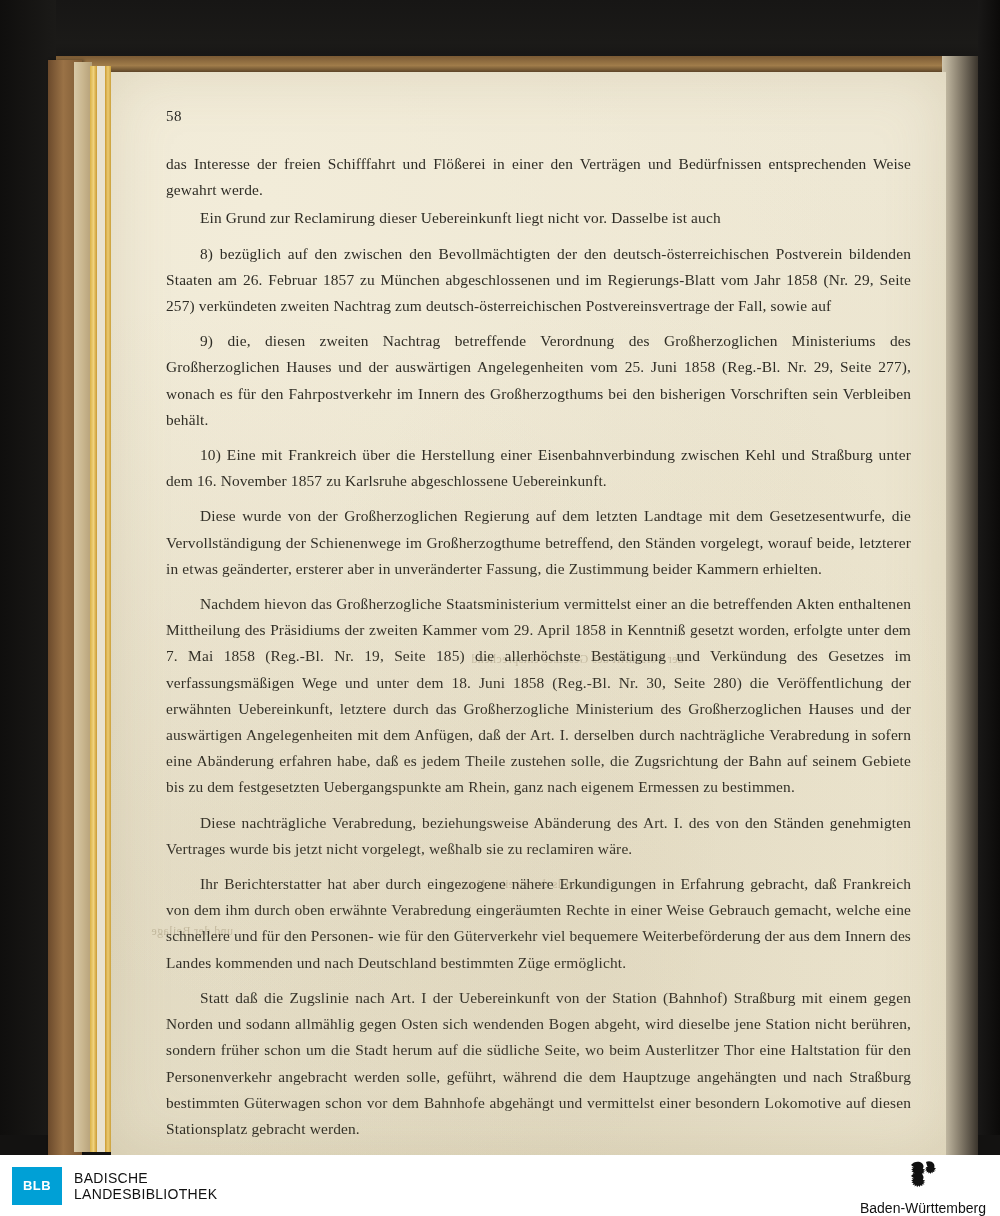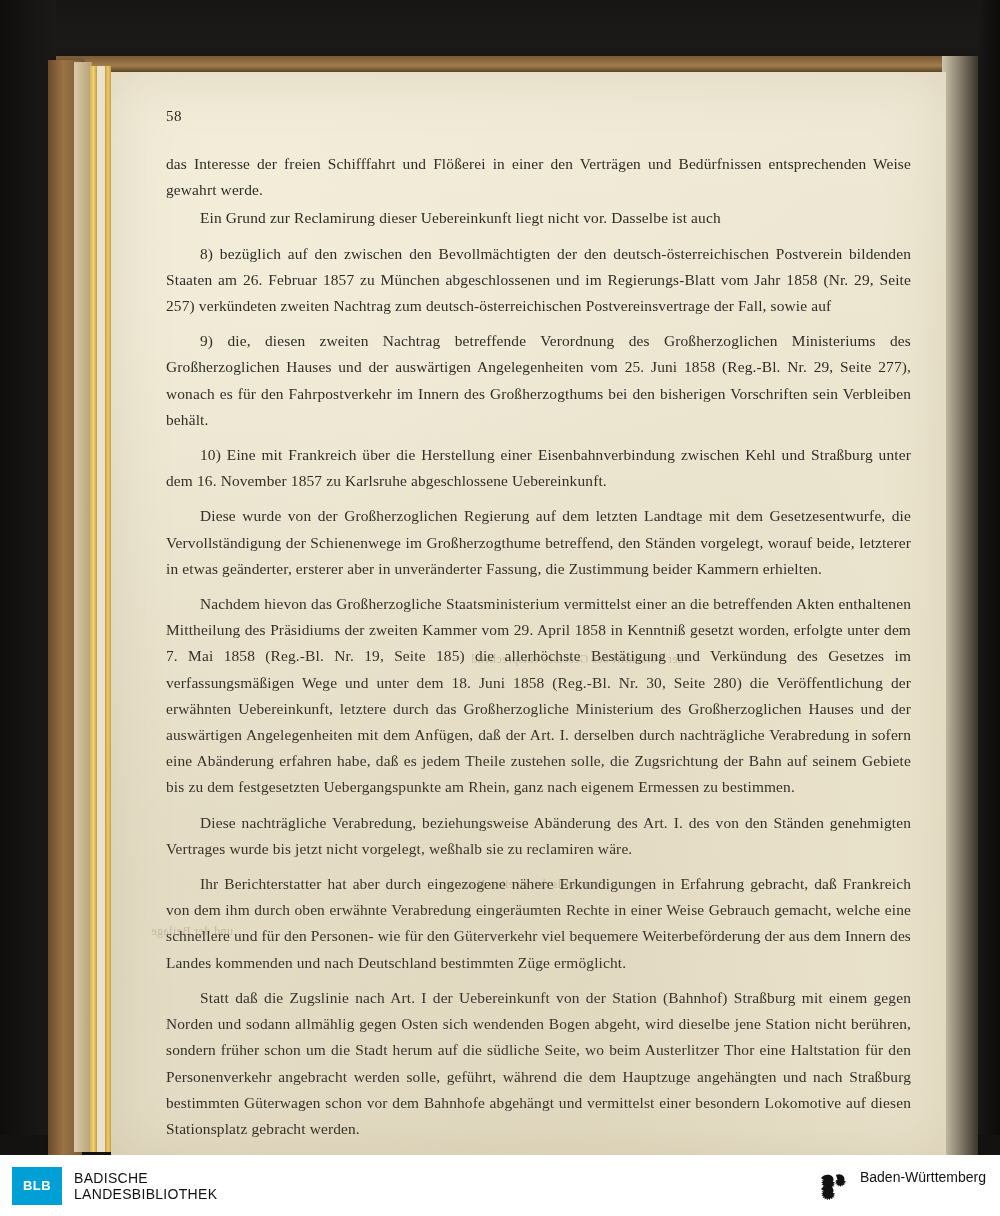--- a/index.html
+++ b/index.html
@@ -186,23 +186,24 @@
   .brand-text {
     font-family: "Liberation Sans", sans-serif;
     font-size: 14px;
     line-height: 16px;
     color: #111;
     letter-spacing: .3px;
   }
   .brand-text div { white-space: nowrap; }
   .state {
     display: flex;
-    align-items: flex-start;
+    align-items: center;
     gap: 10px;
     margin-right: 14px;
+    flex-direction: column;
   }
   .state-label {
     font-family: "Liberation Sans", sans-serif;
     font-size: 14px;
     color: #111;
   }
   .griffin { width: 34px; height: 34px; }
 </style>
 </head>
 <body>

